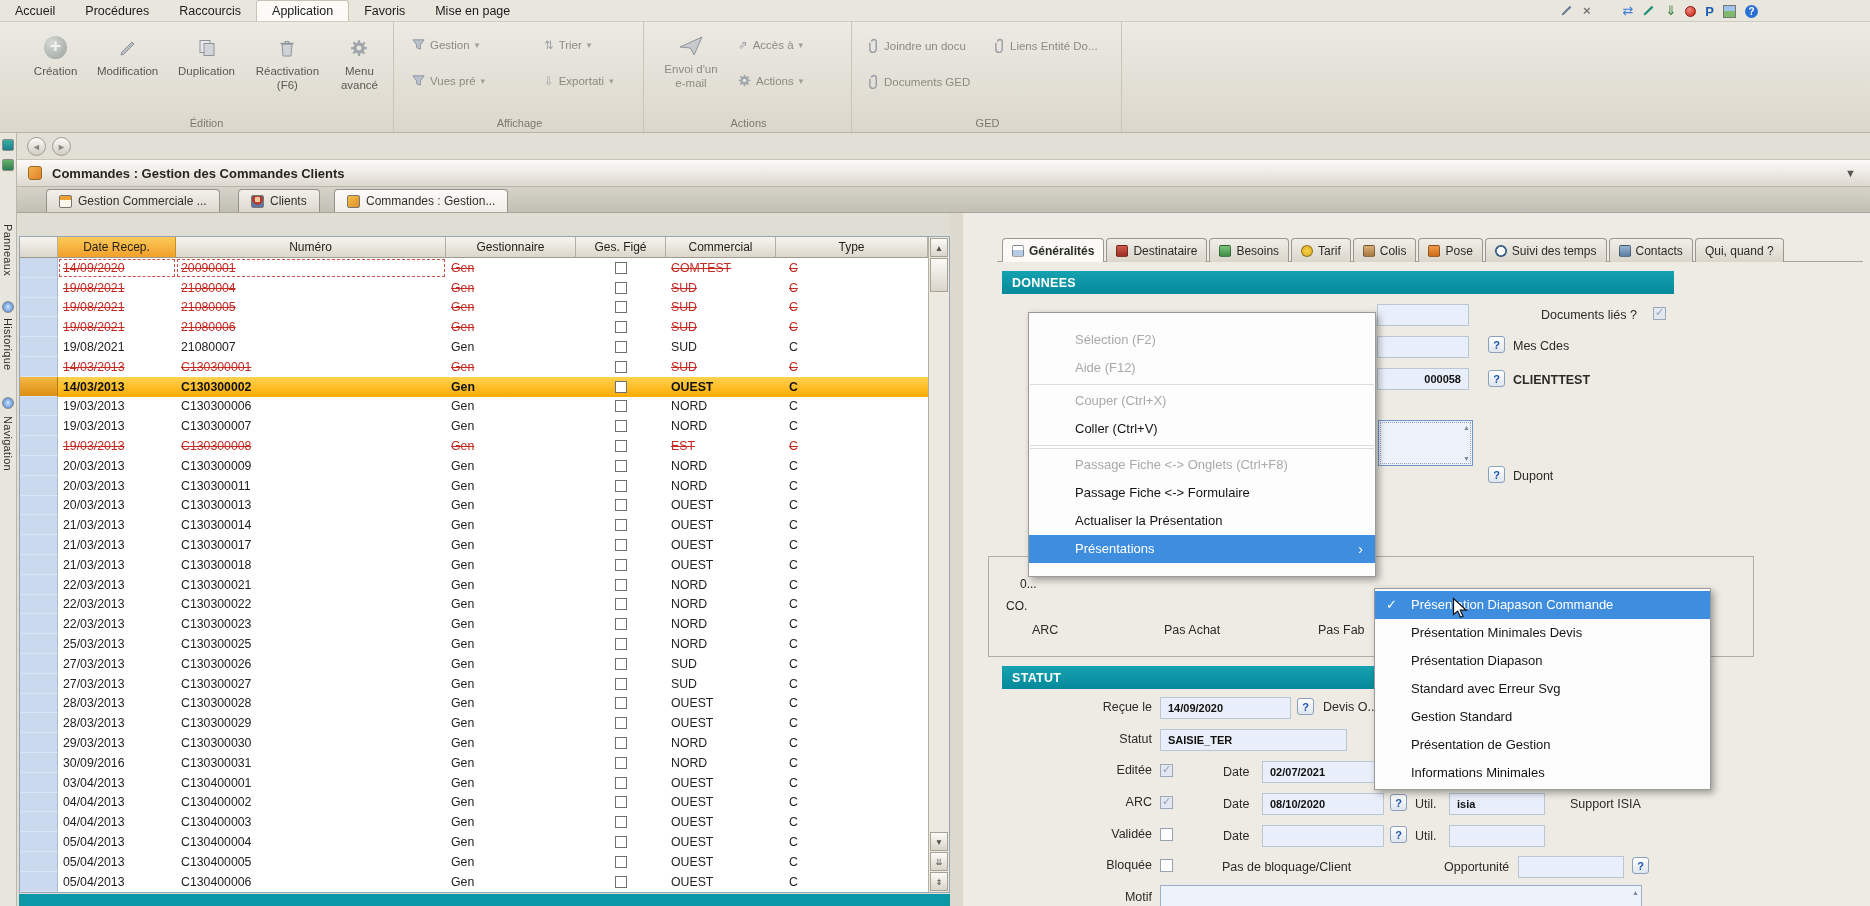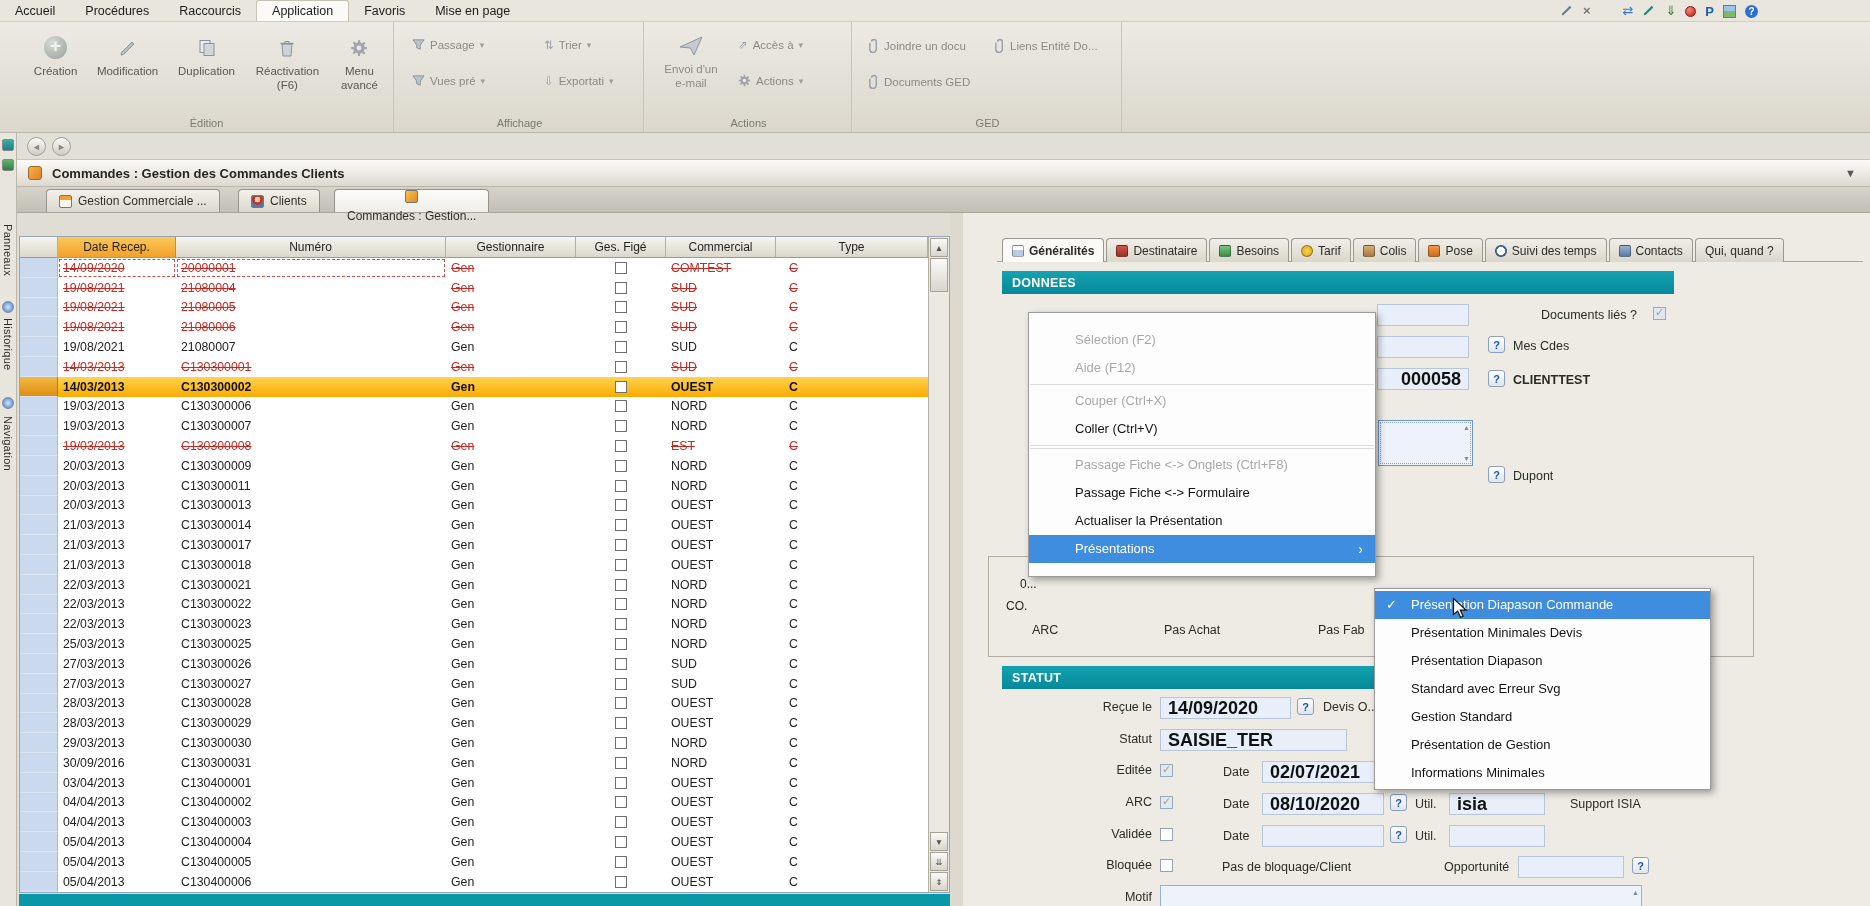--- a/index.html
+++ b/index.html
@@ -95,21 +95,21 @@
   .parcel-icon{background:linear-gradient(#d9b077,#a87840)}
   .install-icon{background:linear-gradient(#f09a4a,#cf6c1a)}
   .clock-icon{background:radial-gradient(#fff 55%,#4a7bb5 58%);border-radius:50%}
   .contacts-icon{background:linear-gradient(#9ab4d0,#5a7da5)}
   .secbar{position:absolute;height:23px;background:linear-gradient(#15a2b0,#05899a);color:#fff;font-weight:bold;font-size:12.5px;display:flex;align-items:center;padding-left:10px;letter-spacing:.3px}
   #donnees-bar{left:1002px;top:271px;width:672px}
   #statut-bar{left:1002px;top:666px;width:672px}
 
   .flabel{position:absolute;font-size:12.5px;color:#2b2b26;white-space:nowrap}
   .rlabel{position:absolute;width:112px;text-align:right;font-size:12.5px;color:#2b2b26;white-space:nowrap}
-  .fbox{position:absolute;height:22px;background:#e9effa;border:1px solid #bac6d8;display:flex;align-items:center;padding:6px 7px;font-size:18px;font-weight:bold;color:#111;white-space:nowrap;overflow:hidden}
+  .fbox{position:absolute;height:22px;background:#e9effa;border:1px solid #bac6d8;display:flex;align-items:center;padding:6px 7px;font-size:11px;font-weight:bold;color:#111;white-space:nowrap;overflow:hidden}
   .fbox.right{justify-content:flex-end}
   .qbtn{position:absolute;width:17px;height:17px;background:linear-gradient(#fff,#dfe5ee);border:1px solid #8aa0bb;border-radius:3px;color:#1a55b0;font-weight:bold;font-size:11px;display:flex;align-items:center;justify-content:center}
   .ckb{position:absolute;width:13px;height:13px}
   .ckb.gray{background:#e3e8f0;border:1px solid #9aa8bc}
   .ckb.gray::after{content:"\2713";position:absolute;left:1px;top:-2px;font-size:11px;color:#90a0b6}
   .ckb.off{background:#fdfdfd;border:1px solid #98a2b0}
   #spinbox{position:absolute;left:1378px;top:420px;width:95px;height:46px;background:#eef3fb;border:1px solid #6f95c6;outline:1px dotted #90a0b8;outline-offset:-3px}
   .spn{position:absolute;right:2px;font-size:7px;color:#7b8ba0}
   #groupbox{position:absolute;left:988px;top:556px;width:766px;height:101px;border:1px solid #b1ada1}
   .fragclip{position:absolute;overflow:hidden;font-size:12px;color:#1f1f1b;white-space:nowrap}
@@ -211,21 +211,21 @@
         </div>
       </div>
       <div class="glabel">Édition</div>
     </div>
 
     <div class="rgroup" id="g-affichage" style="left:396px;width:248px">
       <div class="sbtn" style="left:16px;top:16px">
         <svg width="13" height="13" viewBox="0 0 14 14">
             <path d="M1 2h12L9 7.5V12l-4-1.5V7.5L1 2z" fill="#b9c3cc" stroke="#8a94a0"></path>
           </svg>
-        <span>Passage</span>
+        <span>Gestion</span>
           <span class="caret">▾</span>
       </div>
       <div class="sbtn" style="left:148px;top:16px">
         <span style="color:#9aa0a8">⇅</span>
         <span>Trier</span>
           <span class="caret">▾</span>
       </div>
       <div class="sbtn" style="left:16px;top:52px">
         <svg width="13" height="13" viewBox="0 0 14 14">
             <path d="M1 2h12L9 7.5V12l-4-1.5V7.5L1 2z" fill="#b9c3cc" stroke="#8a94a0"></path>
@@ -303,21 +303,21 @@
 
   <div id="tabsrow">
       <div class="dtab" style="left: 46px;">
         <span class="tabicon app-icon"></span>
         <span>Gestion Commerciale ...</span>
       </div>
       <div class="dtab" style="left: 238px;">
         <span class="tabicon clients-icon"></span>
         <span>Clients</span>
       </div>
-      <div class="dtab active" style="left: 334px; flex-direction: column;">
+      <div class="dtab active" style="left: 334px;">
         <span class="tabicon orders-icon"></span>
         <span>Commandes : Gestion...</span>
       </div>
     </div>
 
   <div id="sidebar">
     <span class="side-icon" id="si1"></span>
     <span class="side-icon" id="si2"></span>
     <div class="vlabel" id="vl-panneaux">Panneaux</div>
     <span class="side-icon" id="si3"></span>

